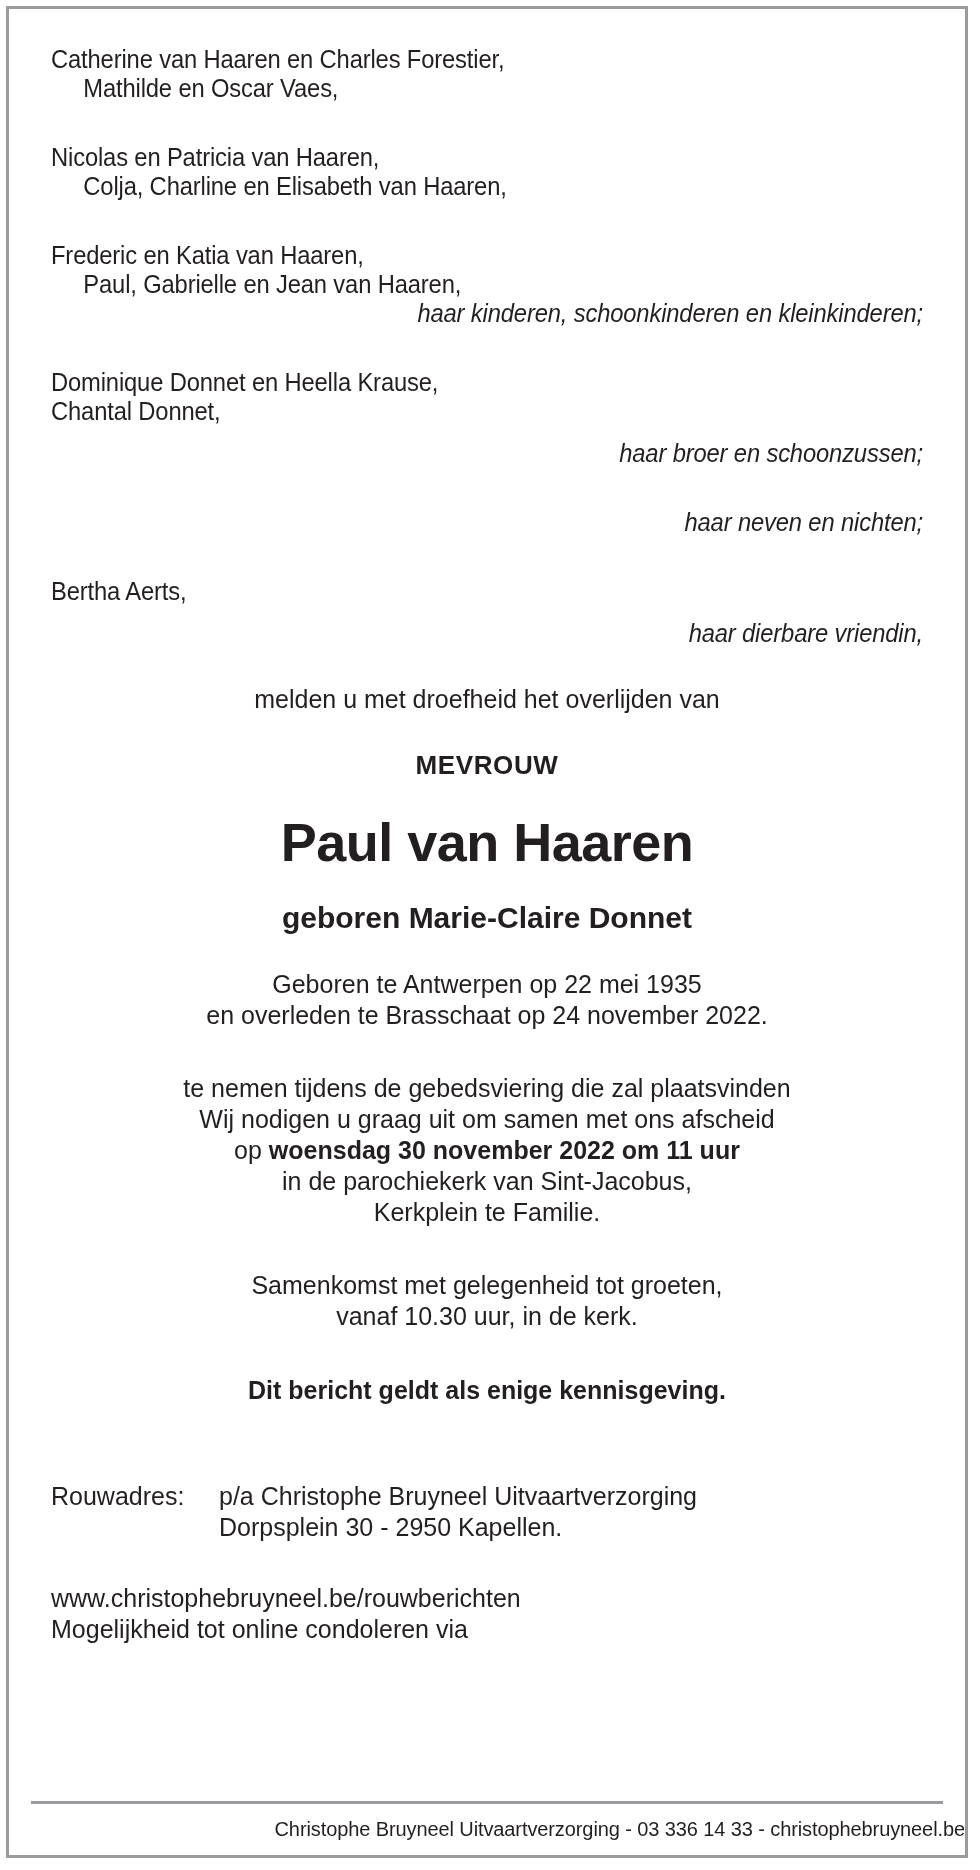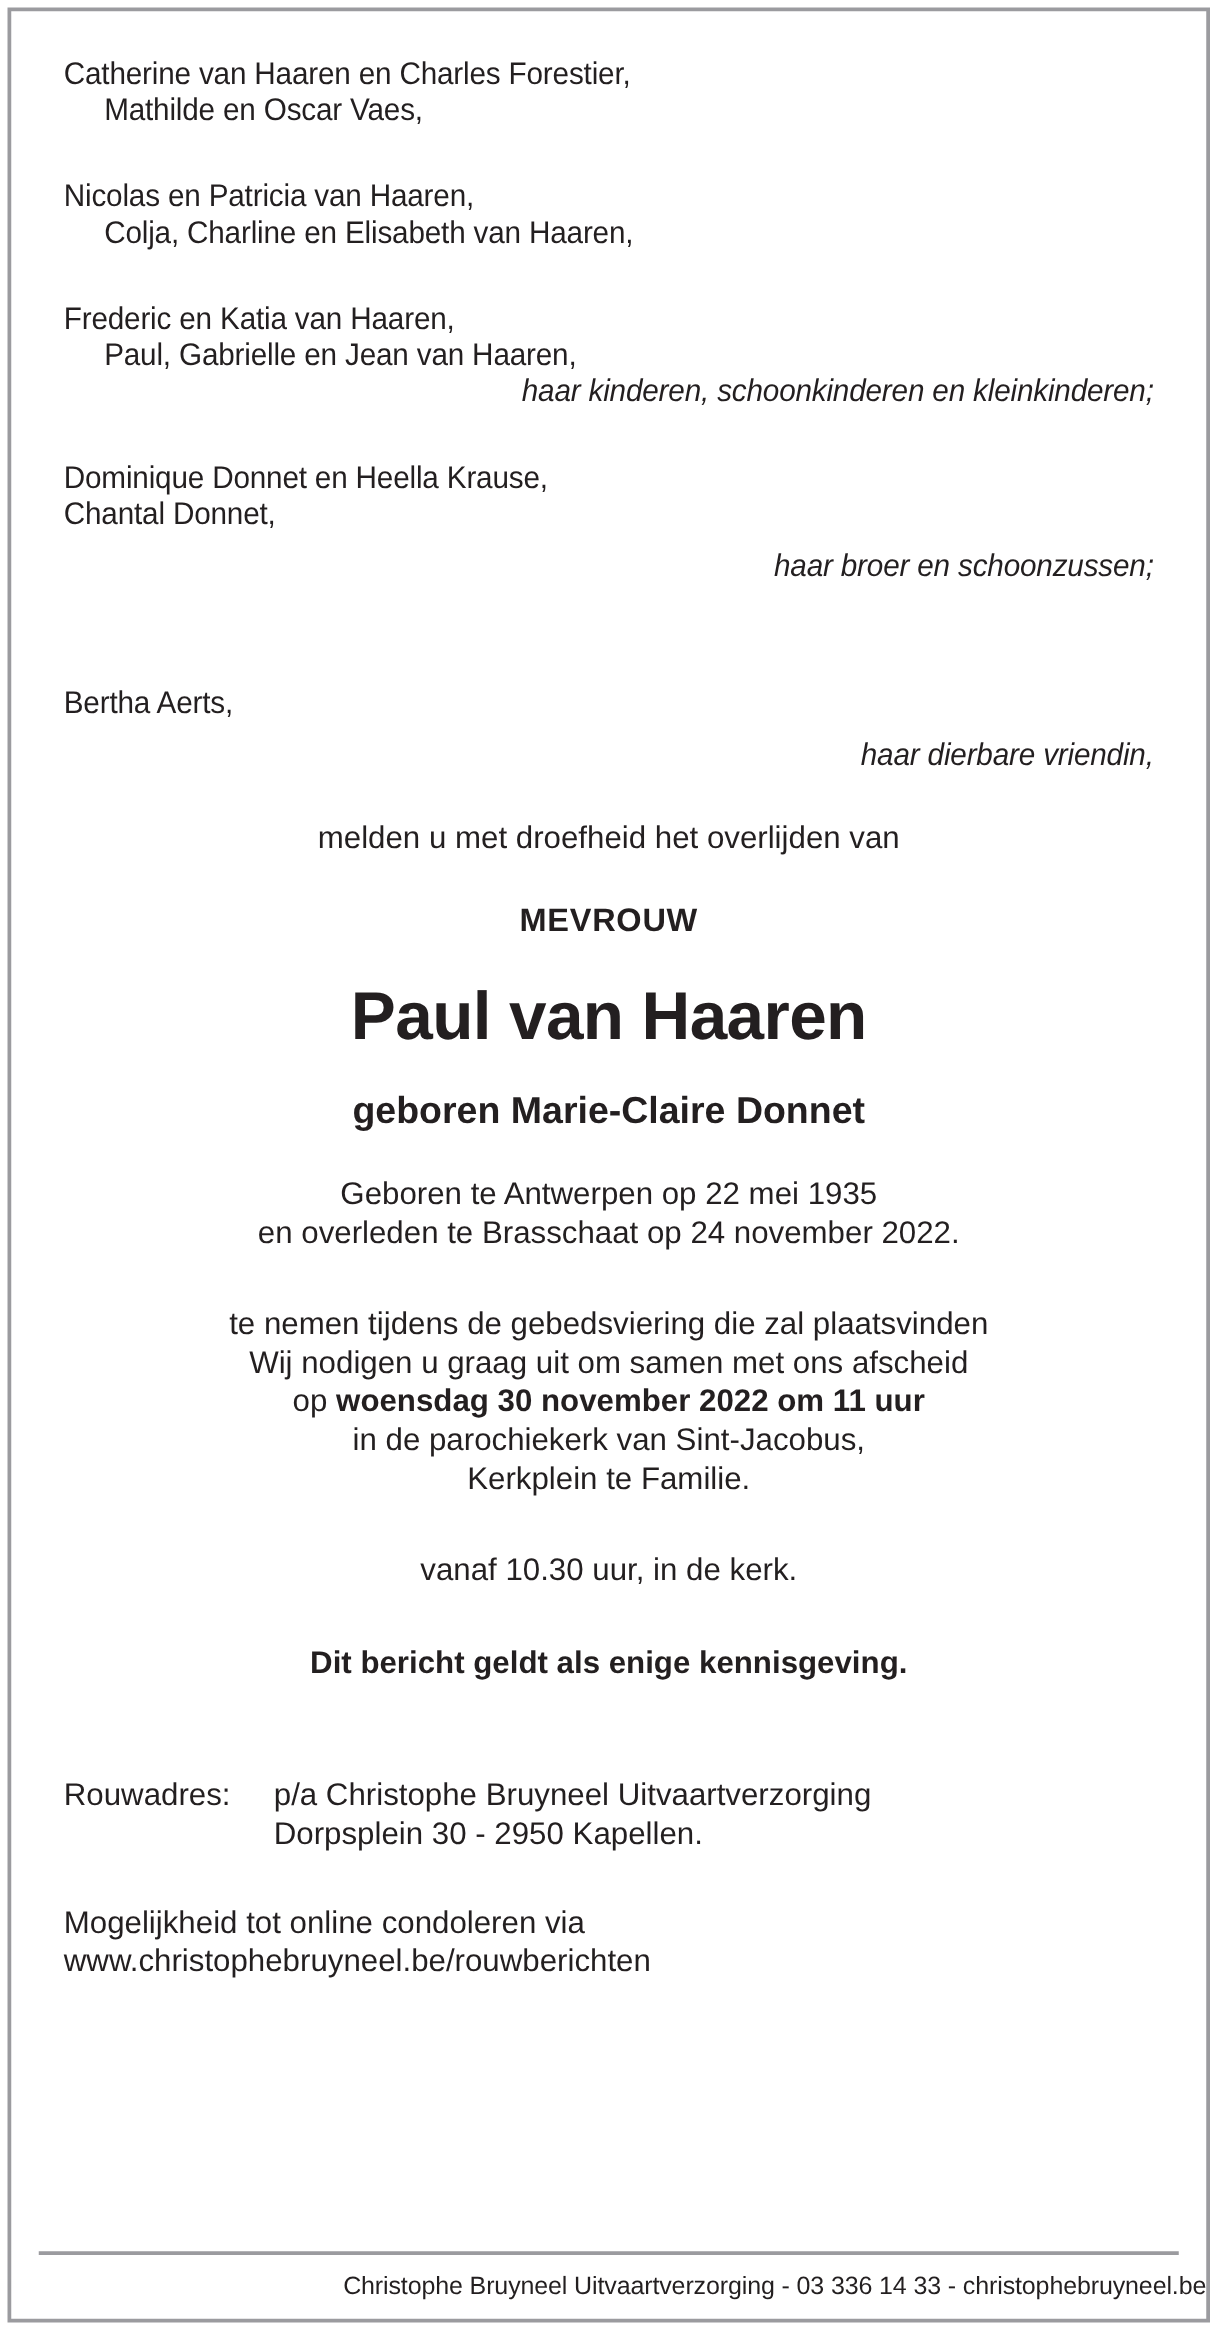--- a/index.html
+++ b/index.html
@@ -186,20 +186,23 @@
       <div class="gap-lg"></div>
 
       <div>
         <div class="line">Dominique Donnet en Heella Krause,</div>
         <div class="line">Chantal Donnet,</div>
         <div class="gap-sm"></div>
         <div class="line right italic">haar broer en schoonzussen;</div>
       </div>
       <div class="gap-lg"></div>
 
+      <div>
+        <div class="line right italic">haar neven en nichten;</div>
+      </div>
       <div class="gap-lg"></div>
 
       <div>
         <div class="line">Bertha Aerts,</div>
         <div class="gap-sm"></div>
         <div class="line right italic">haar dierbare vriendin,</div>
       </div>
     </div>
 
     <div class="announce-lead">melden u met droefheid het overlijden van</div>
@@ -217,36 +220,37 @@
 
     <div class="invite">
       <div>te nemen tijdens de gebedsviering die zal plaatsvinden</div>
       <div>Wij nodigen u graag uit om samen met ons afscheid</div>
       <div><span>op </span><b>woensdag 30 november 2022 om 11 uur</b></div>
       <div>in de parochiekerk van Sint-Jacobus,</div>
       <div>Kerkplein te Familie.</div>
     </div>
 
     <div class="gathering">
+      <div>Samenkomst met gelegenheid tot groeten,</div>
       <div>vanaf 10.30 uur, in de kerk.</div>
     </div>
 
     <div class="single-notice">Dit bericht geldt als enige kennisgeving.</div>
 
     <div class="address-block">
       <div class="address-label">Rouwadres:</div>
       <div class="address-lines">
         <div>p/a Christophe Bruyneel Uitvaartverzorging</div>
         <div>Dorpsplein 30 - 2950 Kapellen.</div>
       </div>
     </div>
 
     <div class="online">
+      <div>www.christophebruyneel.be/rouwberichten</div>
       <div>Mogelijkheid tot online condoleren via</div>
-      <div>www.christophebruyneel.be/rouwberichten</div>
     </div>
 
   </div>
 
   <div class="footer-wrap">
     <div class="footer-rule"></div>
     <div class="footer-text">Christophe Bruyneel Uitvaartverzorging - 03 336 14 33 - christophebruyneel.be</div>
   </div>
 </div>
 

